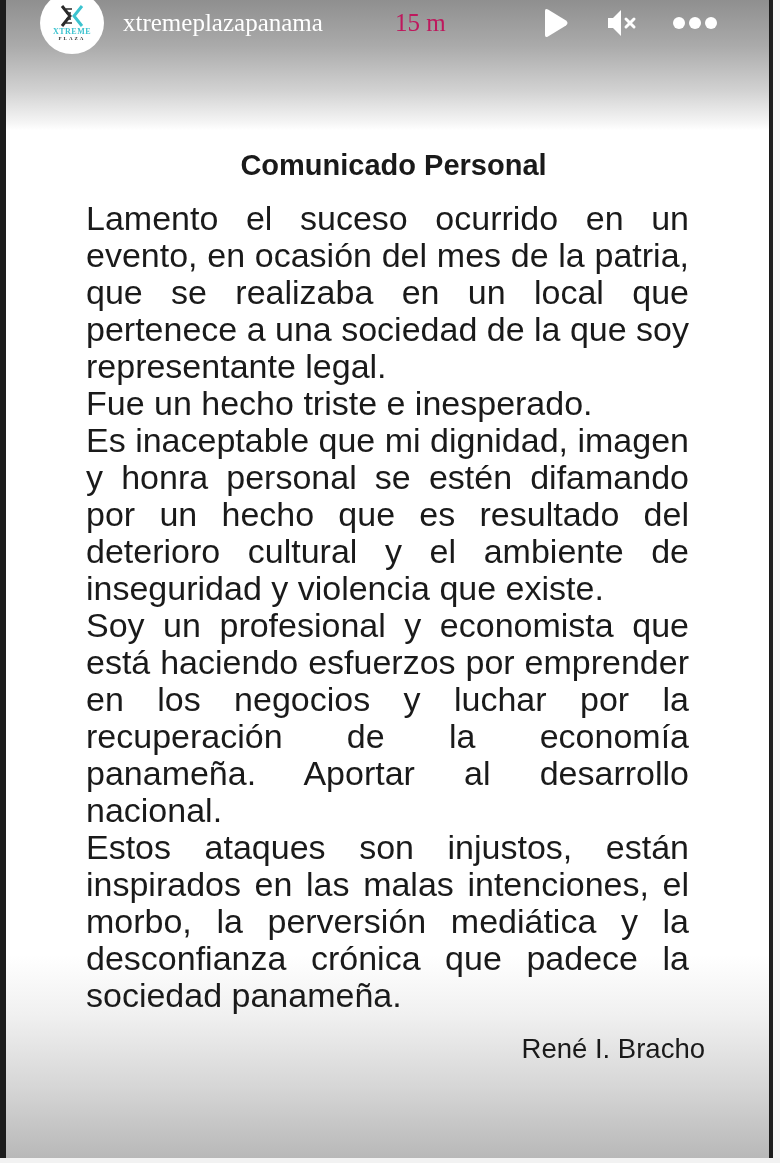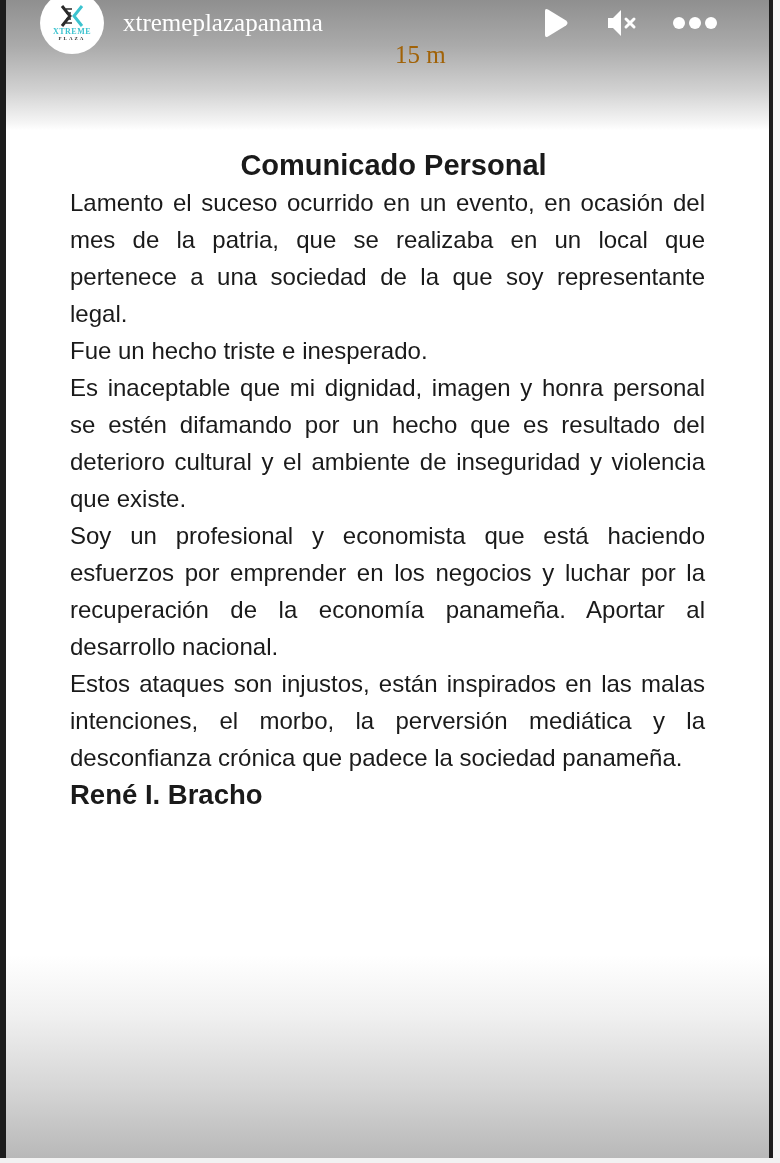--- a/index.html
+++ b/index.html
@@ -44,39 +44,39 @@
   .avatar .logo-t1 {
     font-size: 8px; font-weight: bold; color: #3cc3cf; letter-spacing: 0.5px; line-height: 8px; margin-top: 1px;
   }
   .avatar .logo-t2 {
     font-size: 5px; font-weight: bold; color: #333; letter-spacing: 2px; line-height: 6px;
   }
   .username {
     position: absolute; left: 117px; top: 8px; font-size: 25px; color: #ffffff; line-height: 30px;
   }
   .time {
-    position: absolute; left: 389px; top: 8px; font-size: 25px; color: #a16207; line-height: 30px; margin-top: 32px;
+    position: absolute; left: 389px; top: 8px; font-size: 25px; color: #be185d; line-height: 30px;
   }
   .ctl { position: absolute; top: 8px; height: 30px; display: flex; align-items: center; justify-content: center; cursor: pointer; }
   .play-btn { left: 534px; width: 30px; }
   .mute-btn { left: 596px; width: 40px; }
   .more-btn { left: 664px; width: 50px; }
   .doc {
     position: absolute; left: 64px; top: 147px; width: 635px;
     color: #1a1a1a;
   }
   .doc-title {
     text-align: center; font-weight: bold; font-size: 29px; line-height: 37px; margin: 0; padding-left: 12px;
   }
   .doc-body {
-    font-size: 24px; line-height: 37px; text-align: justify; margin: 0;
+    font-size: 34px; line-height: 37px; text-align: justify; margin: 16px;
   }
   .doc-body p { margin: 0; text-align: justify; text-align-last: left; }
   .signature {
-    text-align: left; font-weight: bold; font-size: 27.5px; line-height: 38px; margin-top: 0;
+    text-align: right; font-weight: normal; font-size: 27.5px; line-height: 38px; margin-top: 0;
   }
 </style>
 </head>
 <body>
 
 <div class="left-border"></div>
 <div class="right-border"></div>
 <div class="right-strip"></div>
 
 <div class="story">

